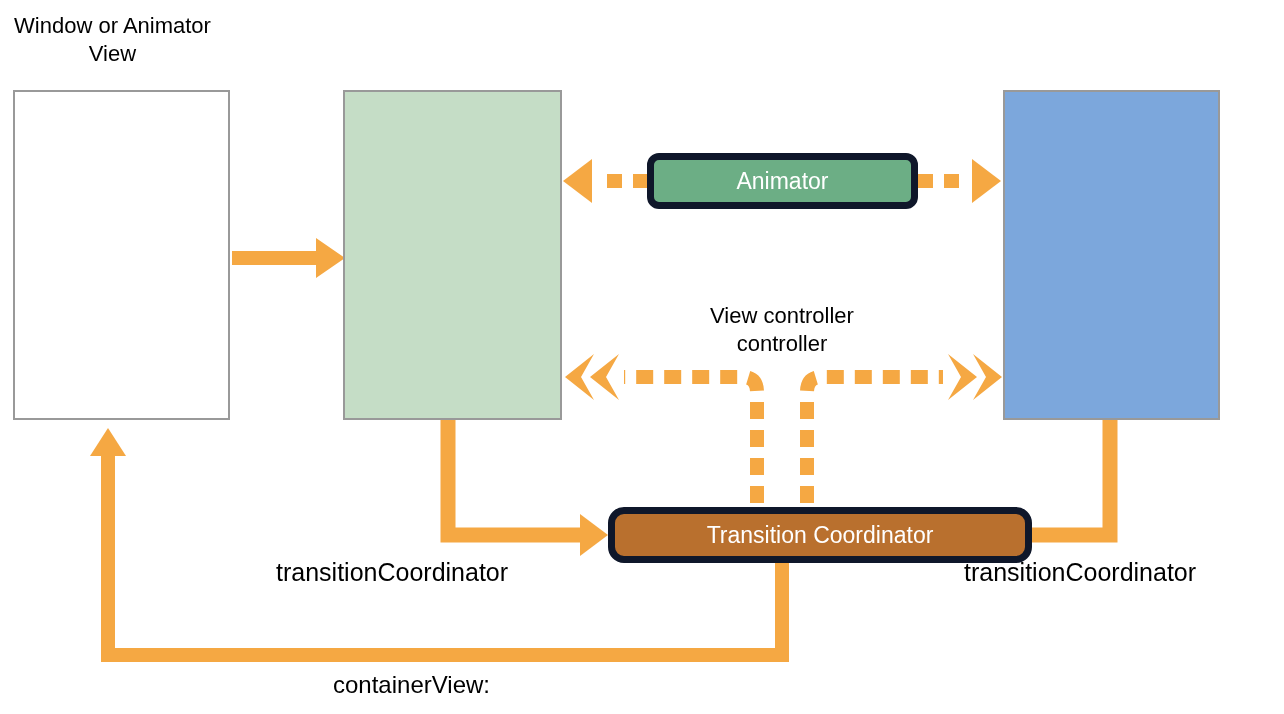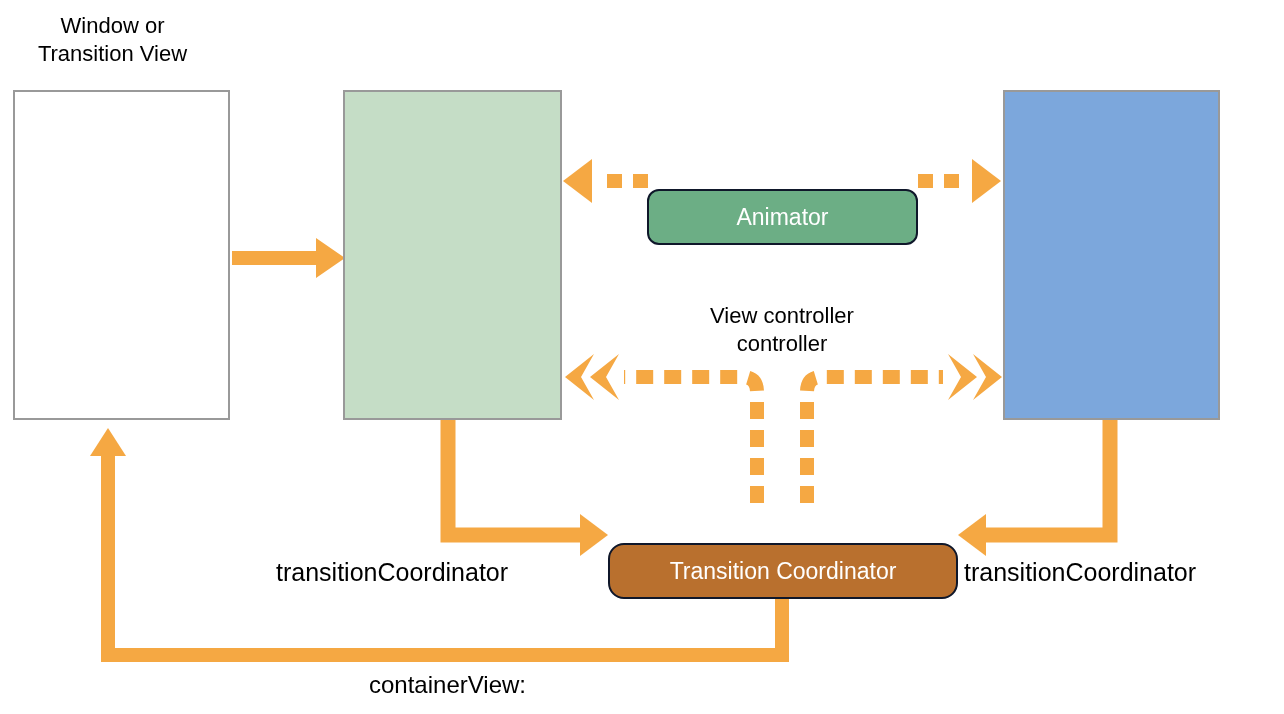--- a/index.html
+++ b/index.html
@@ -18,51 +18,50 @@
   }
   .white-box{left:13px;top:90px;width:217px;height:330px;background:var(--window-box-fill,#fff);}
   .green-box{left:343px;top:90px;width:219px;height:330px;background:var(--green-box-fill,#C5DDC6);}
   .blue-box{left:1003px;top:90px;width:217px;height:330px;background:var(--blue-box-fill,#7CA7DC);}
   .node{
     position:absolute;
     box-sizing:border-box;
     display:flex;align-items:center;justify-content:center;
     color:var(--node-text,#fff);
     font-size:23px;
-    border:2px solid #0f172a;
-    margin-top:36px;
+    border:7px solid #0f172a;
   }
   .animator-node{
     left:647px;top:153px;width:271px;height:56px;
     background:var(--animator-fill,#6CAE85);
     border-radius:12px;
   }
   .coordinator-node{
-    left:608px;top:507px;width:350px;height:56px;
+    left:608px;top:507px;width:424px;height:56px;
     background:var(--coordinator-fill,#B9702E);
     border-radius:16px;
   }
   .diagram-label{
     position:absolute;
     color:var(--label-text,#000);
     font-size:22px;
     line-height:1.25;
     text-align:center;
   }
   .label-window{left:10px;top:12px;width:205px;}
   .label-vcinfo{left:692px;top:302px;width:180px;}
   .code-label{
     position:absolute;
     color:var(--label-text,#000);
     font-family:Liberation Sans, sans-serif;
     white-space:nowrap;
   }
   .label-tc-left{left:276px;top:558px;font-size:25px;}
   .label-tc-right{left:964px;top:558px;font-size:25px;}
-  .label-containerview{left:333px;top:671px;font-size:24px;margin-left:36px;}
+  .label-containerview{left:333px;top:671px;font-size:24px;}
   .arrow-stroke{stroke:var(--arrow-orange,#F5A843);fill:none;}
   .arrow-fill{fill:var(--arrow-orange,#F5A843);}
 </style>
 </head>
 <body>
 
 <div id="canvas">
 
   <svg id="arrow-layer" viewBox="0 0 1284 714" xmlns="http://www.w3.org/2000/svg">
 
@@ -112,21 +111,21 @@
   <div class="box green-box"></div>
   <div class="box blue-box"></div>
 
   <div class="node animator-node">
     <span>Animator</span>
   </div>
   <div class="node coordinator-node">
     <span>Transition Coordinator</span>
   </div>
 
-  <div class="diagram-label label-window">Window or Transition View</div>
+  <div class="diagram-label label-window">Window or Animator View</div>
 
   <div class="diagram-label label-vcinfo">View controller controller</div>
 
   <div class="code-label label-tc-left">transitionCoordinator</div>
 
   <div class="code-label label-tc-right">transitionCoordinator</div>
 
   <div class="code-label label-containerview">containerView:</div>
 </div>
 

